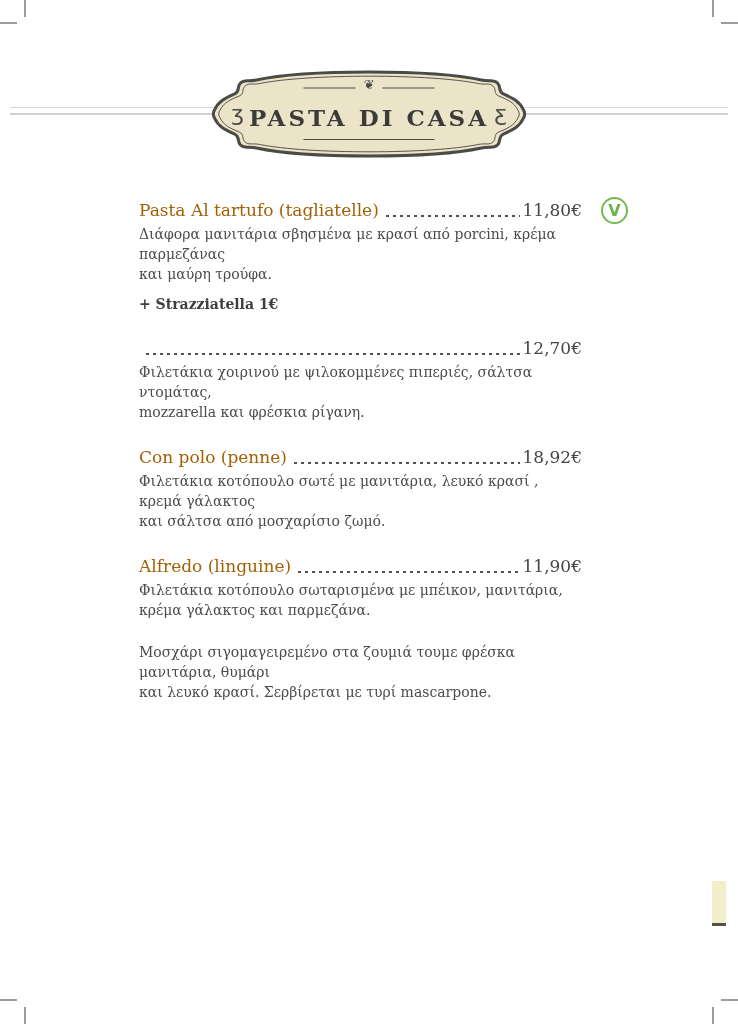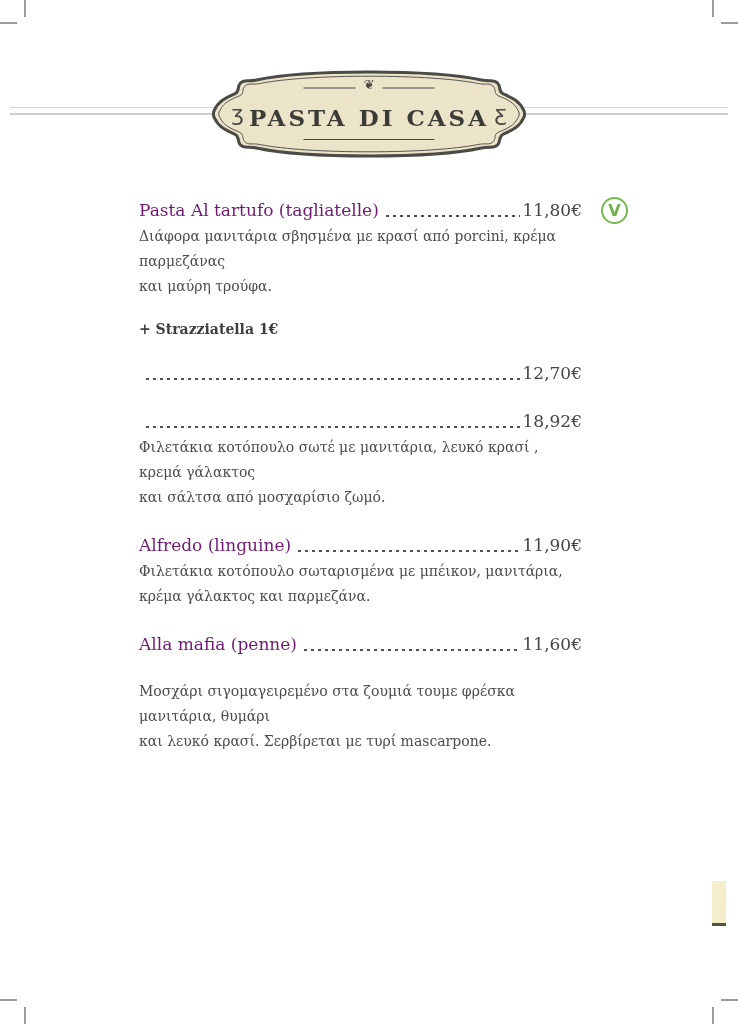--- a/index.html
+++ b/index.html
@@ -23,33 +23,33 @@
   
   .rule{position:absolute;left:10px;right:10px;background:#d6d6d6;}
   .rule.r1{top:107px;height:1px;}
   .rule.r2{top:113px;height:2px;background:#cfcfcf;}
   
   .badge{position:absolute;top:68px;left:50%;transform:translateX(-50%);z-index:2;}
   
   .menu{position:absolute;left:139px;top:197px;width:443px;}
   .item{margin-bottom:22px;}
   .row{display:flex;align-items:flex-end;line-height:26px;position:relative;}
-  .iname{font-size:17px;color:#701a75;white-space:nowrap;}
+  .iname{font-size:17px;color:#a16207;white-space:nowrap;}
   .price{font-size:17px;color:#454545;white-space:nowrap;text-align:right;}
   .leader{
     flex:1;height:4px;margin:0 3px 5px 5px;align-self:flex-end;
     background-image:radial-gradient(circle,#515151 1.2px,transparent 1.5px);
     background-size:7px 4px;background-repeat:repeat-x;background-position:left bottom;
   }
   .desc{
-    font-size:14px;line-height:25px;color:#4c4c4c;white-space:pre-line;margin-top:1px;
+    font-size:14px;line-height:20px;color:#4c4c4c;white-space:pre-line;margin-top:1px;
   }
   .extra{
     font-size:14px;font-weight:bold;color:#3f3f3f;line-height:18px;
-    margin-top:21px;margin-bottom:5px;
+    margin-top:11px;margin-bottom:5px;
   }
   .veg{
     position:absolute;right:-46px;top:0;
     width:23px;height:23px;border:2px solid #76b84e;border-radius:50%;
     display:flex;align-items:center;justify-content:center;
     color:#6fb14c;font-family:"DejaVu Sans","Liberation Sans",sans-serif;
     font-weight:bold;font-size:16px;line-height:1;background:#ffffff;
   }
   
   .side-tab{
@@ -121,25 +121,28 @@
 και μαύρη τρούφα.</div>
     <div class="extra">+ Strazziatella 1€</div>
   </div>
 
   <div class="item">
     <div class="row">
       <span class="leader"></span>
       <span class="price">12,70€</span>
 
     </div>
+    <div class="desc">Φιλετάκια χοιρινού με ψιλοκομμένες πιπεριές, σάλτσα ντομάτας,
+mozzarella και φρέσκια ρίγανη.</div>
 
   </div>
 
   <div class="item">
     <div class="row">
+      <span class="iname">Con polo (penne)</span>
       <span class="leader"></span>
       <span class="price">18,92€</span>
 
     </div>
     <div class="desc">Φιλετάκια κοτόπουλο σωτέ με μανιτάρια, λευκό κρασί , κρεμά γάλακτος
 και σάλτσα από μοσχαρίσιο ζωμό.</div>
 
   </div>
 
   <div class="item">
@@ -148,26 +151,20 @@
       <span class="leader"></span>
       <span class="price">11,90€</span>
 
     </div>
     <div class="desc">Φιλετάκια κοτόπουλο σωταρισμένα με μπέικον, μανιτάρια,
 κρέμα γάλακτος και παρμεζάνα.</div>
 
   </div>
 
   <div class="item">
-    <div class="row">
-      <span class="iname">Alla mafia (penne)</span>
-      <span class="leader"></span>
-      <span class="price">11,60€</span>
-
-    </div>
 
   </div>
 
   <div class="item">
     <div class="desc">Μοσχάρι σιγομαγειρεμένο στα ζουμιά τουμε φρέσκα μανιτάρια, θυμάρι
 και λευκό κρασί. Σερβίρεται με τυρί mascarpone.</div>
 
   </div>
 </div>
 

